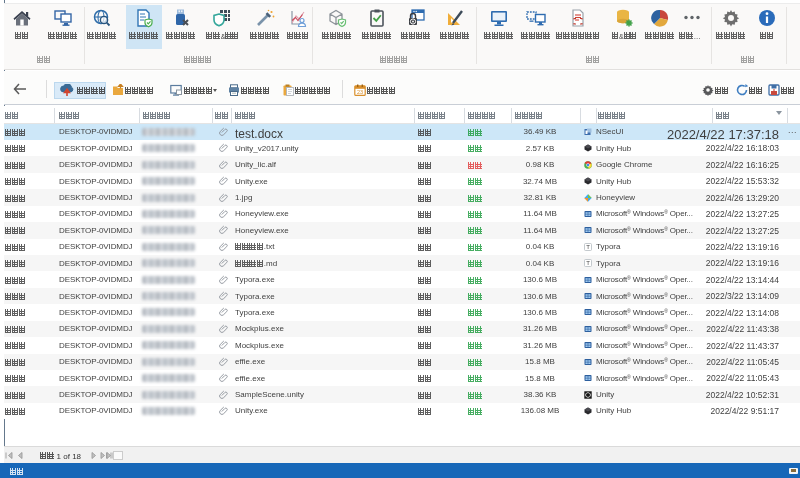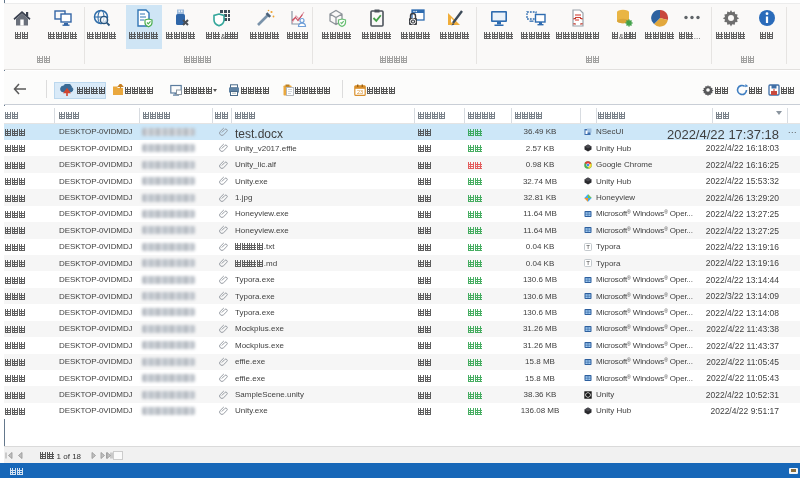--- a/index.html
+++ b/index.html
@@ -356,21 +356,21 @@
 <div class="a" style="left:788px;top:125.3px;font-size:9px;color:#555;letter-spacing:0.5px">...</div>
 <div class="a" style="left:4px;top:140.0px;width:796px;height:16.42px;background:#ffffff"></div>
 <div class="a" style="left:5px;top:144.4px;font-size:8px;color:#3c3c3c"><i class="z" style="width:6.2px;height:7px;margin-right:0.8px"></i><i class="z" style="width:6.2px;height:7px;margin-right:0.8px"></i><i class="z" style="width:6.2px;height:7px;margin-right:0.8px"></i></div>
 <div class="a" style="left:59px;top:143.7px;font-size:8px;color:#3f3f3f;letter-spacing:-0.1px">DESKTOP-0VIDMDJ</div>
 <div class="a" style="left:142px;top:144.2px;width:53px;height:8px;background:repeating-linear-gradient(90deg,#b6bbc2 0 4px,#d4d8dd 4px 7px,#bcc2c9 7px 11px,#cdd2d7 11px 14px);filter:blur(1.4px);border-radius:2px"></div>
 <div class="a" style="left:219px;top:143.2px;width:10px;height:10px">
     <svg width="10" height="10" viewBox="0 0 10 10">
       <path d="M2.8 5.5 L5.8 2.5 a1.4 1.4 0 0 1 2 2 L4.6 7.7 a2.3 2.3 0 0 1 -3.3-3.3 L4.8 1" fill="none" stroke="#8a9097" stroke-width="0.9"></path>
     </svg>
   </div>
-<div class="a" style="left:235px;top:143.7px;font-size:8px;color:#3f3f3f">Unity_v2017.effie</div>
+<div class="a" style="left:235px;top:143.7px;font-size:8px;color:#3f3f3f">Unity_v2017.unity</div>
 <div class="a" style="left:418px;top:144.4px;font-size:8px;color:#3c3c3c"><i class="z" style="width:6.2px;height:7px;margin-right:0.8px"></i><i class="z" style="width:6.2px;height:7px;margin-right:0.8px"></i></div>
 <div class="a" style="left:468px;top:144.4px;font-size:8px;color:#1f9c40"><i class="z" style="width:6.4px;height:7px;margin-right:0.8px"></i><i class="z" style="width:6.4px;height:7px;margin-right:0.8px"></i></div>
 <div class="a" style="left:511px;top:143.7px;width:58px;text-align:center;font-size:8px;color:#3f3f3f">2.57 KB</div>
 <div class="a" style="left:584px;top:144.2px;width:8px;height:8px">
     <svg width="8" height="8" viewBox="0 0 8 8">
       <path d="M4 0.5 L7.5 2.5 V5.5 L4 7.5 L0.5 5.5 V2.5 z" fill="#2a2a2e"></path>
       <path d="M4 0.5 L7.5 2.5 L4 4.5 L0.5 2.5 z" fill="#4a4a50"></path>
     </svg>
   </div>
 <div class="a" style="left:596px;top:143.7px;font-size:8px;color:#3f3f3f">Unity Hub</div>

